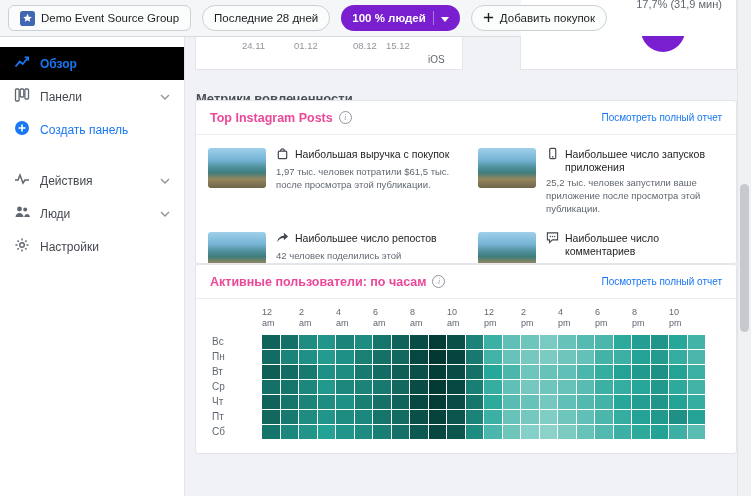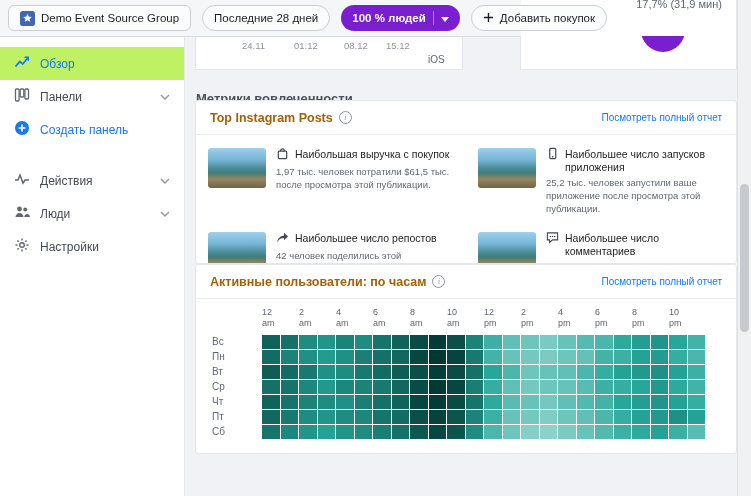--- a/index.html
+++ b/index.html
@@ -30,31 +30,31 @@
   
   .peek-left{position:absolute;top:37px;left:195px;width:268px;height:33px;background:#fff;
     border:1px solid #e4e6eb;border-top:none;box-sizing:border-box;overflow:hidden}
   .xl{position:absolute;top:3px;font-size:9.5px;color:#90949c}
   .legend-ios{position:absolute;top:17px;left:232px;font-size:10px;color:#606770}
   
   .sidebar{position:absolute;top:37px;left:0;width:185px;height:459px;background:#fff;
     border-right:1px solid #e4e6eb;box-sizing:border-box;padding-top:10px}
   .side-item{display:flex;align-items:center;gap:10px;height:33px;padding:0 14px;
     font-size:12px;color:#444950;cursor:pointer}
-  .side-item.selected{background:#bef264;color:var(--accent-blue);font-weight:normal}
+  .side-item.selected{background:#000000;color:var(--accent-blue);font-weight:bold}
   .side-item.link{color:var(--accent-blue)}
   .chev{margin-left:auto;display:inline-flex}
   .spacer{height:18px}
   
   .section-title{position:absolute;left:196px;font-size:13px;font-weight:bold;color:#4b4f56}
   .card{position:absolute;left:195px;width:542px;background:#fff;border:1px solid #e4e6eb;
     border-radius:3px;box-sizing:border-box;overflow:hidden}
   .card-header{display:flex;align-items:center;height:33px;padding:0 14px;
     border-bottom:1px solid #ebedf0}
-  .card-title{font-size:12.5px;font-weight:bold;color:#a16207}
+  .card-title{font-size:12.5px;font-weight:bold;color:#ec4899}
   .info{display:inline-flex;align-items:center;justify-content:center;width:11px;height:11px;
     border-radius:50%;border:1px solid #90949c;color:#90949c;font-size:7.5px;margin-left:6px;flex:none}
   .info::after{content:"i";font-style:italic;font-family:"Liberation Serif",serif}
   .report-link{margin-left:auto;font-size:10px;color:var(--accent-blue);cursor:pointer;text-decoration:none}
   
   .posts{display:grid;grid-template-columns:1fr 1fr;padding:5px 0}
   .post{display:flex;gap:10px;padding:8px 12px;align-items:flex-start}
   .thumb{width:58px;height:40px;border-radius:3px;flex:none;
     background:linear-gradient(180deg,#9fd0ea 0%,#76b4d6 30%,#4d8d96 50%,#3f7d7c 62%,#97865f 78%,#6f6448 100%)}
   .post-body{flex:1;min-width:0}
@@ -117,21 +117,21 @@
 <div class="peek-right">
   <div class="peek-stat">17,7% (31,9 мин)</div>
   <div class="arc-clip">
     <div class="arc"></div>
   </div>
 </div>
 
 <div class="peek-left">
   <span class="xl" style="left:46px">24.11</span>
   <span class="xl" style="left:98px">01.12</span>
-  <span class="xl" style="left:148px">08.12</span>
+  <span class="xl" style="left:157px">08.12</span>
   <span class="xl" style="left:190px">15.12</span>
   <span class="legend-ios">iOS</span>
 </div>
 
 <nav class="sidebar">
   <div class="side-item selected">
     <span>
       <svg width="16" height="16" viewBox="0 0 16 16">
           <path d="M1.5 12.5L5.8 7.6l2.9 2.4 5.2-6.3" stroke="#1877f2" stroke-width="1.8" fill="none"></path>
           <path d="M10.6 3.2h3.6v3.6" stroke="#1877f2" stroke-width="1.6" fill="none"></path>

